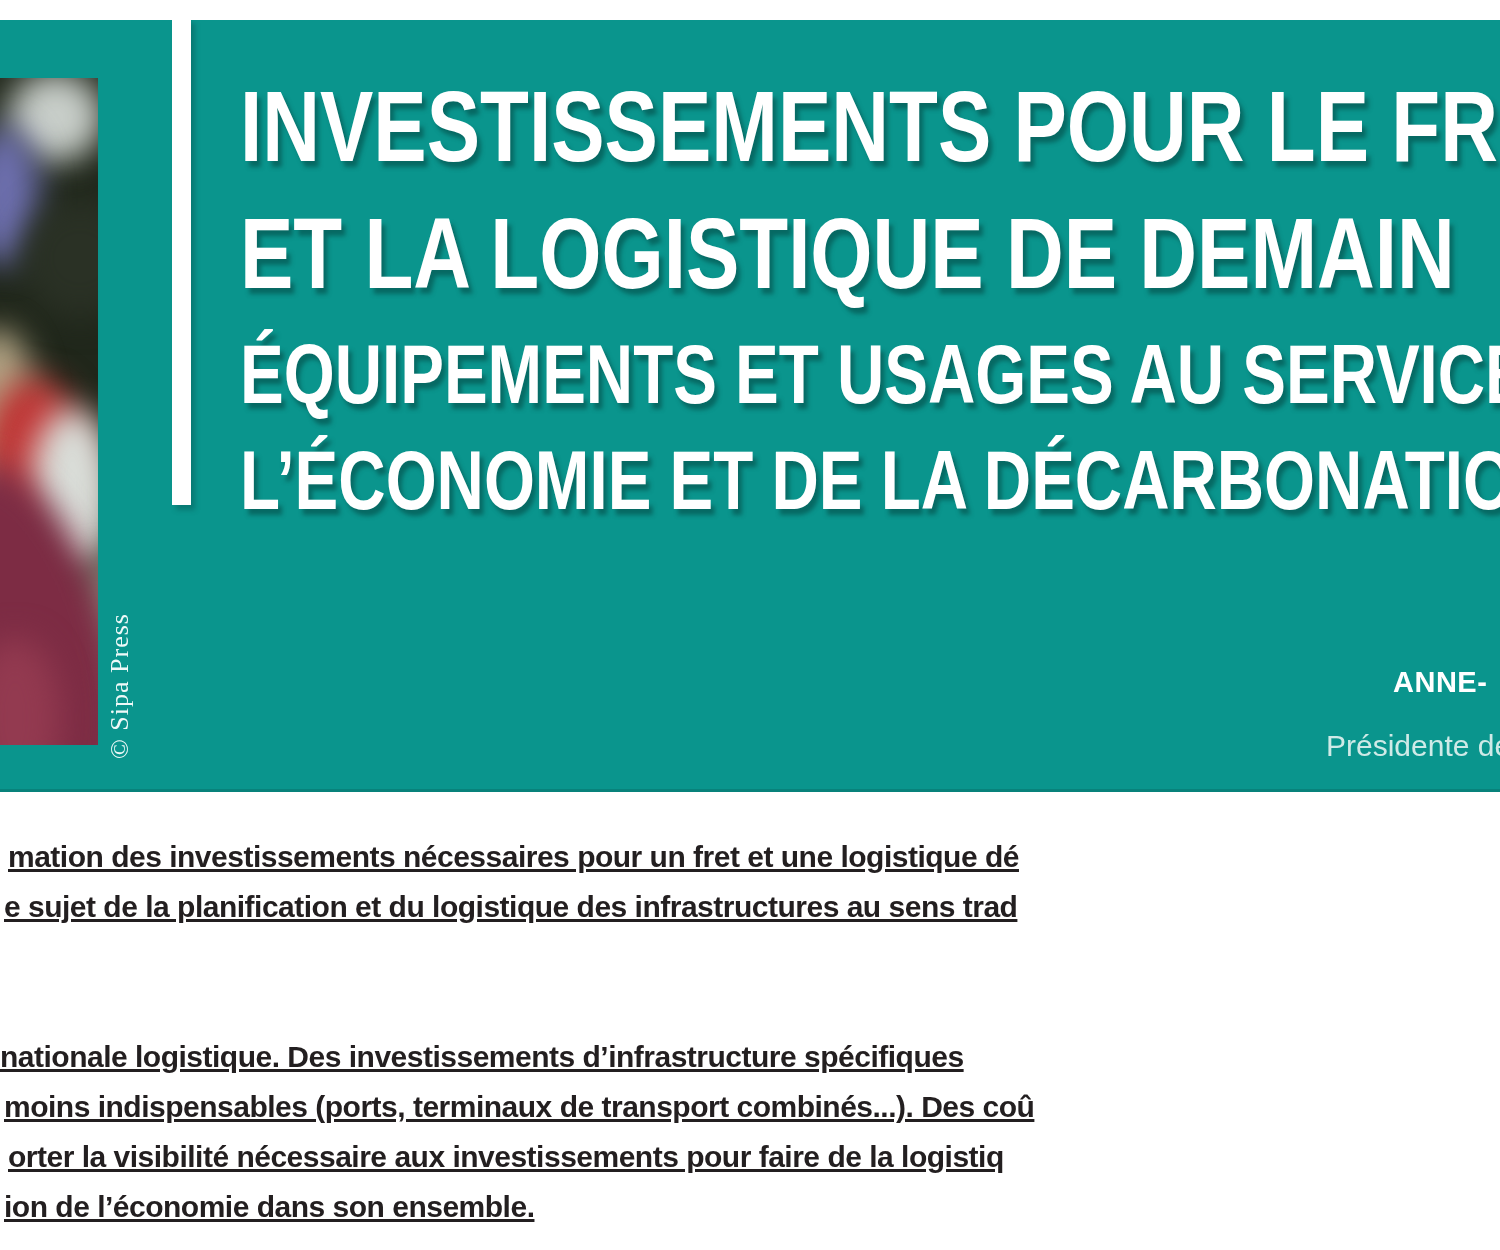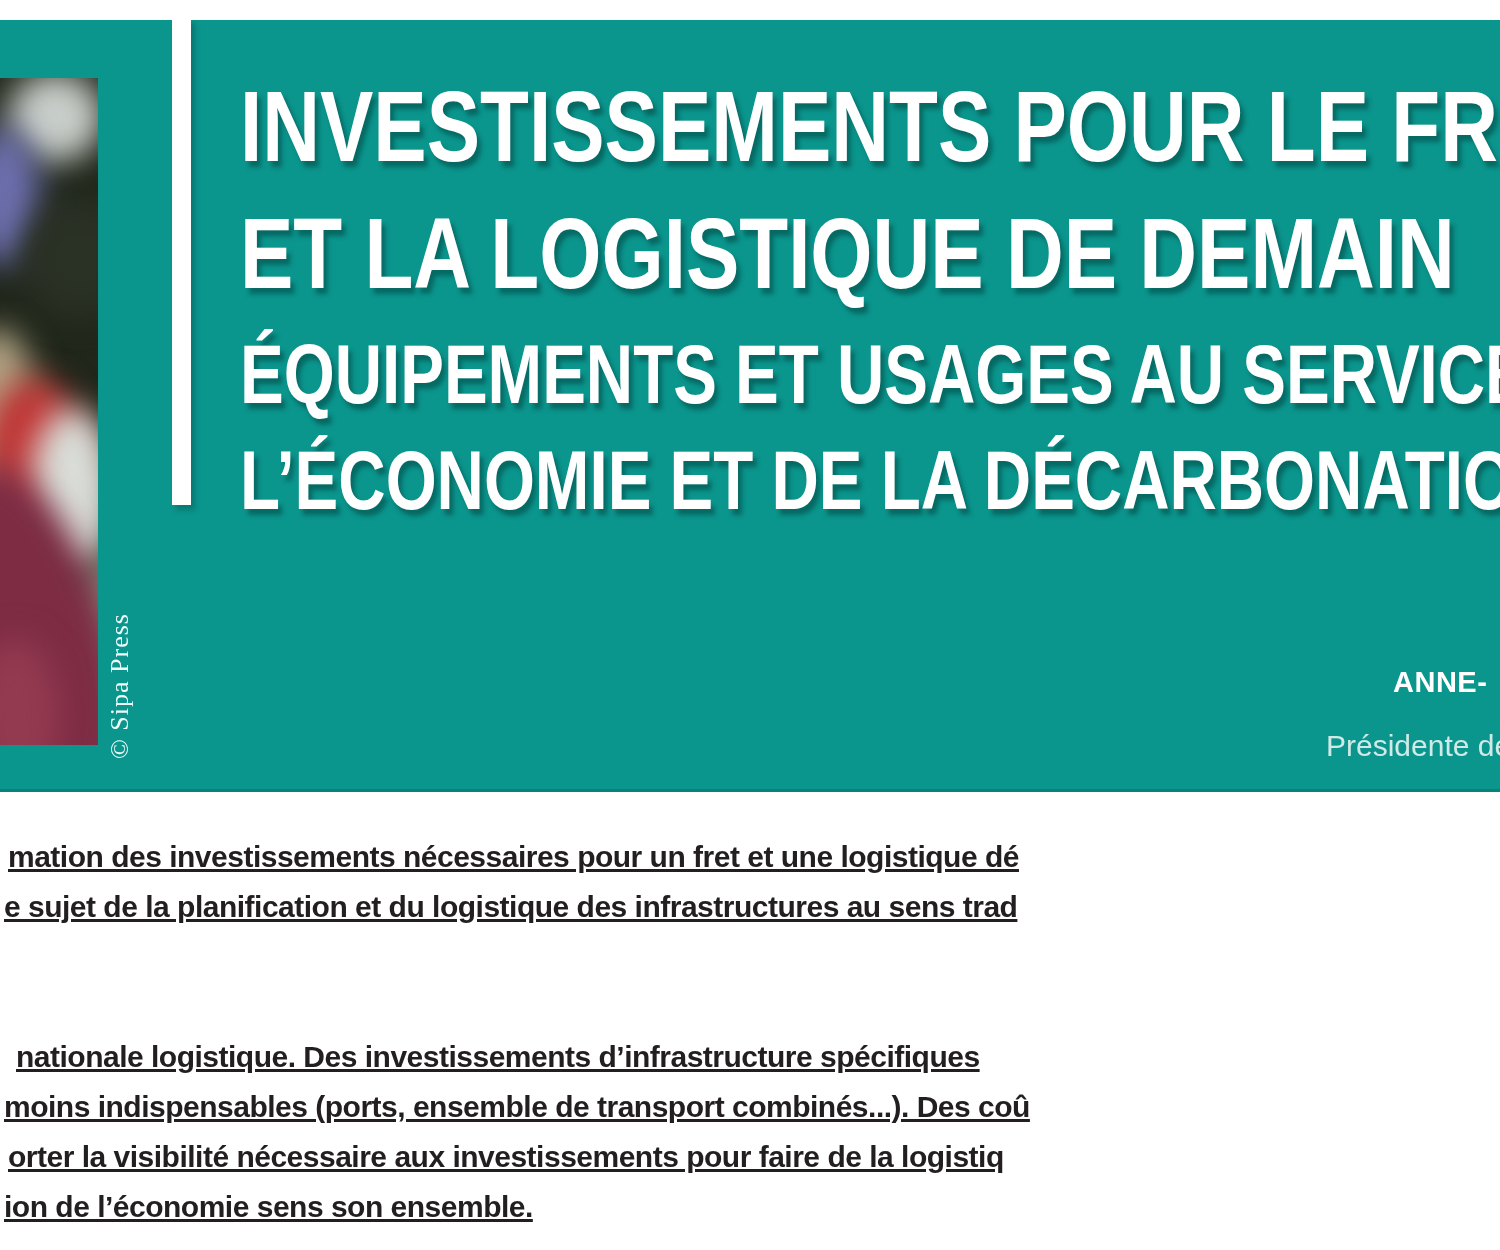--- a/index.html
+++ b/index.html
@@ -70,21 +70,21 @@
   
   .body-text{position:absolute;left:0;top:0;width:1500px;height:1250px;}
   .bline{
     position:absolute;white-space:nowrap;font-size:30px;font-weight:700;
     line-height:1;letter-spacing:-0.5px;color:var(--text-dark,#231f20);text-decoration:underline;
   }
   .bl0{left:8px; top:842px;}
   .bl1{left:4px; top:892px;}
   .bl2{left:2px; top:942px;}
   .bl3{left:2px; top:992px;}
-  .bl4{left:16px;top:1042px;}
+  .bl4{left:0;top:1042px;}
   .bl5{left:4px; top:1092px;}
   .bl6{left:8px; top:1142px;}
   .bl7{left:4px; top:1192px;}
 </style>
 </head>
 <body>
 
 <div class="page">
 
   <div class="banner">
@@ -114,18 +114,18 @@
     <p class="author-name">ANNE-</p>
     <p class="author-role">Présidente de</p>
 
     <div class="banner-edge"></div>
   </div>
 
   <div class="body-text">
     <div class="bline bl0">mation des investissements nécessaires pour un fret et une logistique dé</div>
     <div class="bline bl1">e sujet de la planification et du logistique des infrastructures au sens trad</div>
     <div class="bline bl4">nationale logistique. Des investissements d’infrastructure spécifiques</div>
-    <div class="bline bl5">moins indispensables (ports, ensemble de transport combinés...). Des coû</div>
+    <div class="bline bl5">moins indispensables (ports, terminaux de transport combinés...). Des coû</div>
     <div class="bline bl6">orter la visibilité nécessaire aux investissements pour faire de la logistiq</div>
-    <div class="bline bl7">ion de l’économie sens son ensemble.</div>
+    <div class="bline bl7">ion de l’économie dans son ensemble.</div>
   </div>
 
 </div>
 
 </body></html>

